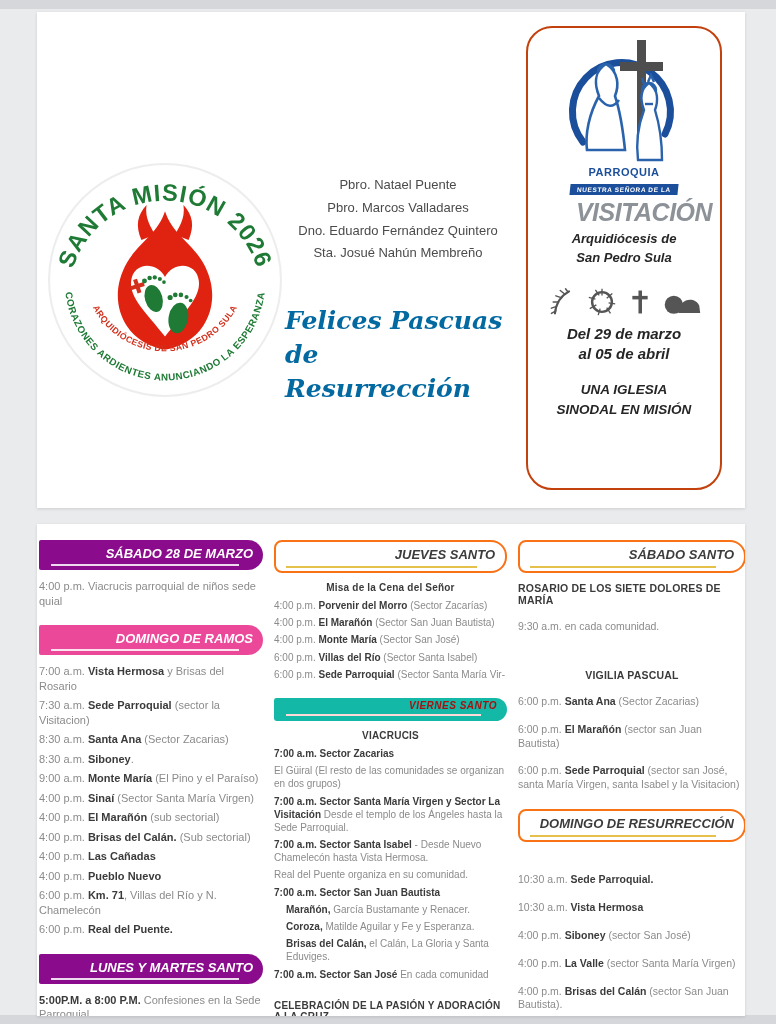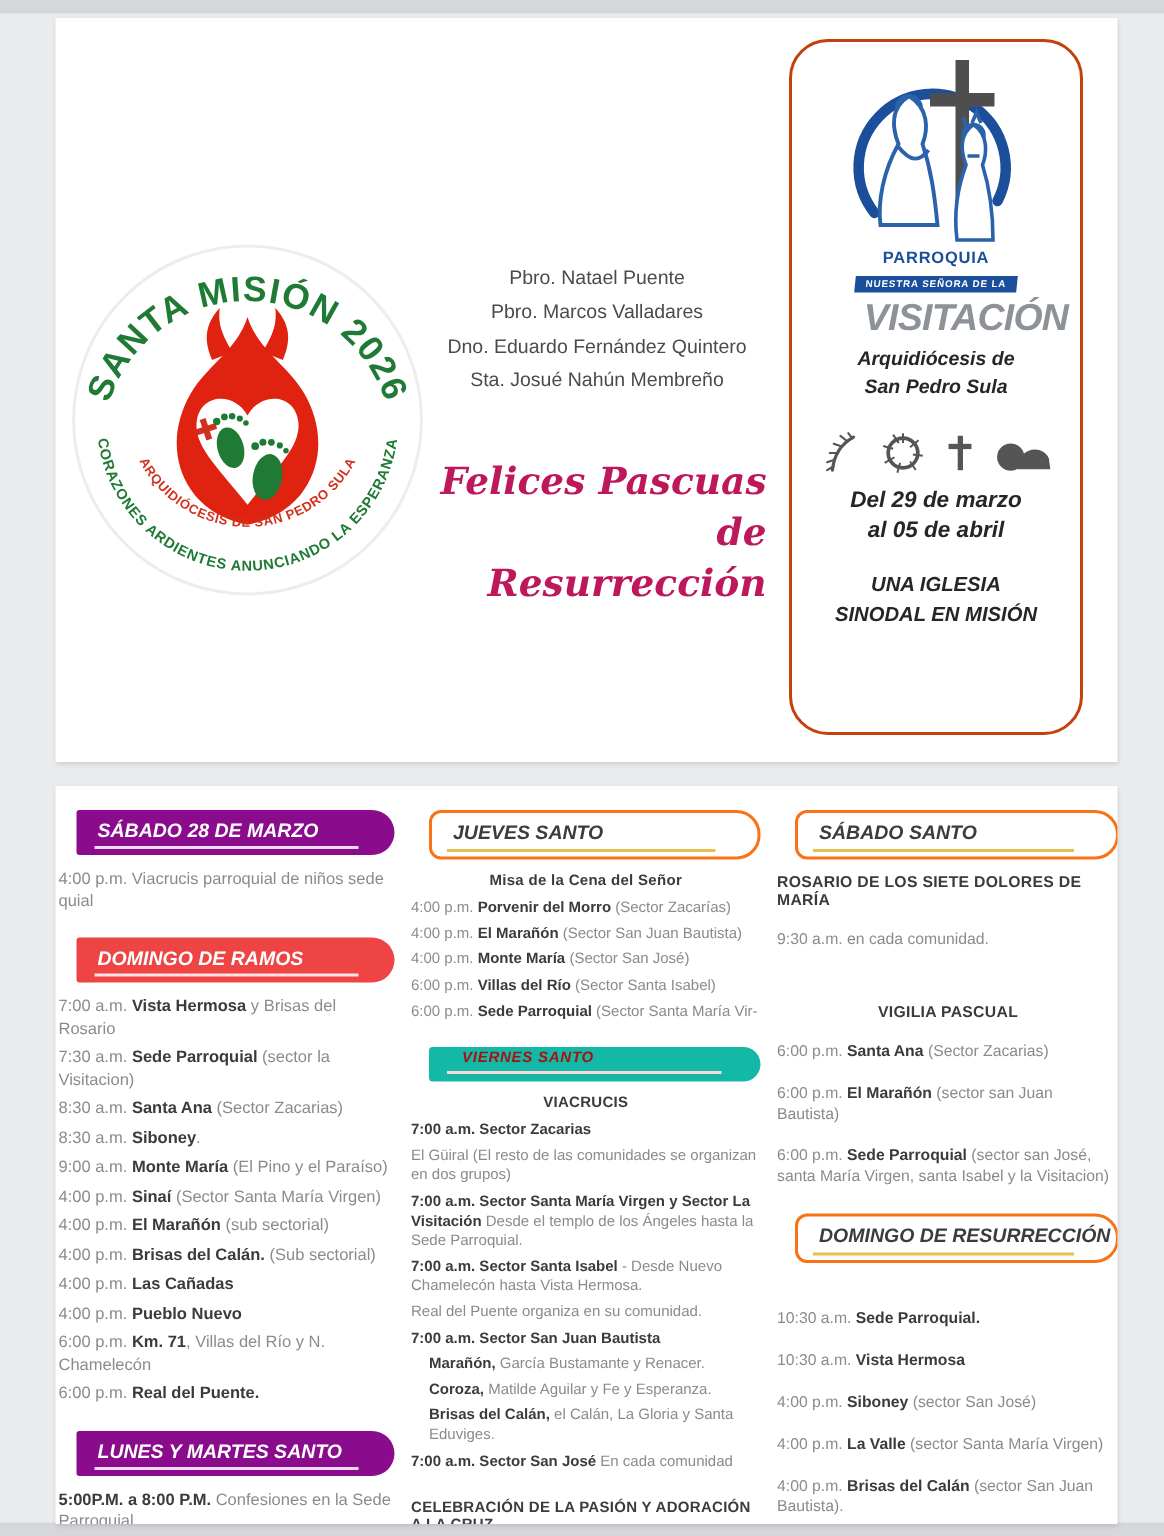--- a/index.html
+++ b/index.html
@@ -10,23 +10,23 @@
   .edge-strip{position:absolute;left:0;right:0;height:9px;background:#d5d7da;}
   .edge-top{top:0}.edge-bottom{bottom:0}
   .page{position:absolute;background:#fff;box-shadow:0 1px 3px rgba(0,0,0,.12);}
   .page-top{left:37px;top:12px;width:708px;height:496px;}
   .page-bottom{left:37px;top:524px;width:708px;height:492px;overflow:hidden;}
 
   
   .mission-logo{position:absolute;left:10px;top:150px;}
   .credits{position:absolute;left:248px;top:162px;width:226px;text-align:center;
     font-size:13px;color:#4b4b4b;line-height:1.75;}
-  .greeting{position:absolute;left:248px;top:292px;width:226px;text-align:right;
+  .greeting{position:absolute;left:248px;top:292px;width:226px;text-align:left;
     font-family:"DejaVu Serif",serif;font-style:italic;font-weight:bold;
-    font-size:25px;color:#be185d;line-height:1.35;}
+    font-size:25px;color:#0369a1;line-height:1.35;}
   .panel{position:absolute;left:489px;top:14px;width:192px;height:460px;
     border:2px solid #c2410c;border-radius:26px;background:#fff;text-align:center;}
   .panel .plogo{display:block;margin:10px auto 0;}
   .parroquia{font-size:11px;font-weight:bold;color:#1b4e9b;letter-spacing:.5px;margin-top:-4px;}
   .vis-banner{display:inline-block;background:#1b4e9b;color:#fff;font-size:6.5px;
     font-weight:bold;letter-spacing:.6px;padding:2px 7px;margin-top:2px;transform:skewX(-6deg);}
   .vis-name{font-size:25px;font-weight:900;font-style:italic;color:#8d9298;
     letter-spacing:-.5px;margin-top:2px;padding-left:40px;}
   .vis-sub{font-size:13px;font-weight:bold;font-style:italic;color:#262626;line-height:1.45;margin-top:3px;}
   .icon-row{display:flex;justify-content:center;align-items:center;gap:9px;margin-top:18px;}
@@ -36,23 +36,23 @@
   .dates{font-size:15px;font-weight:bold;font-style:italic;color:#262626;line-height:1.35;margin-top:6px;text-align:center;}
   .motto{font-size:13.5px;font-weight:bold;font-style:italic;color:#262626;line-height:1.5;margin-top:16px;}
 
   
   .cols{display:flex;gap:11px;padding:16px 6px 0 2px;}
   .col{flex:0 0 auto;}
   .col1{width:224px;}
   .col2{width:233px;}
   .col3{width:228px;}
   .banner{position:relative;font-style:italic;font-weight:bold;font-size:13px;
-    padding:6px 10px 9px 14px;margin:0 0 9px 12px;white-space:nowrap;}
+    padding:6px 10px 9px 14px;margin:0 0 9px 0;white-space:nowrap;text-align:right;}
   .b-purple{background:#8a0b8c;color:#fff;border-radius:2px 15px 15px 2px;}
-  .b-red{background:#ef4444;color:#fff;border-radius:2px 15px 15px 2px;}
+  .b-red{background:#ec4899;color:#fff;border-radius:2px 15px 15px 2px;}
   .b-purple::after,.b-red::after{content:"";position:absolute;left:12px;right:24px;bottom:4px;
     height:2px;background:rgba(255,255,255,.85);}
   .b-yellow{background:#fff;border:2px solid #f97316;color:#3c3c3c;border-radius:8px 16px 16px 8px;
     padding:5px 10px 9px 14px;}
   .b-yellow::after{content:"";position:absolute;left:10px;right:28px;bottom:3px;height:2px;background:#e5c14b;}
   .b-redpill{background:#14b8a6;color:#a81111;font-size:10px;letter-spacing:.5px;
     border-radius:3px 14px 14px 3px;padding:2px 10px 10px 22px;}
   .b-redpill::after{content:"";position:absolute;left:12px;right:26px;bottom:5px;height:1.5px;background:#ffd9d9;}
   .mt{margin-top:17px;}
   .item{font-size:11px;color:#8b8b8b;line-height:1.32;margin:5px 0;}

